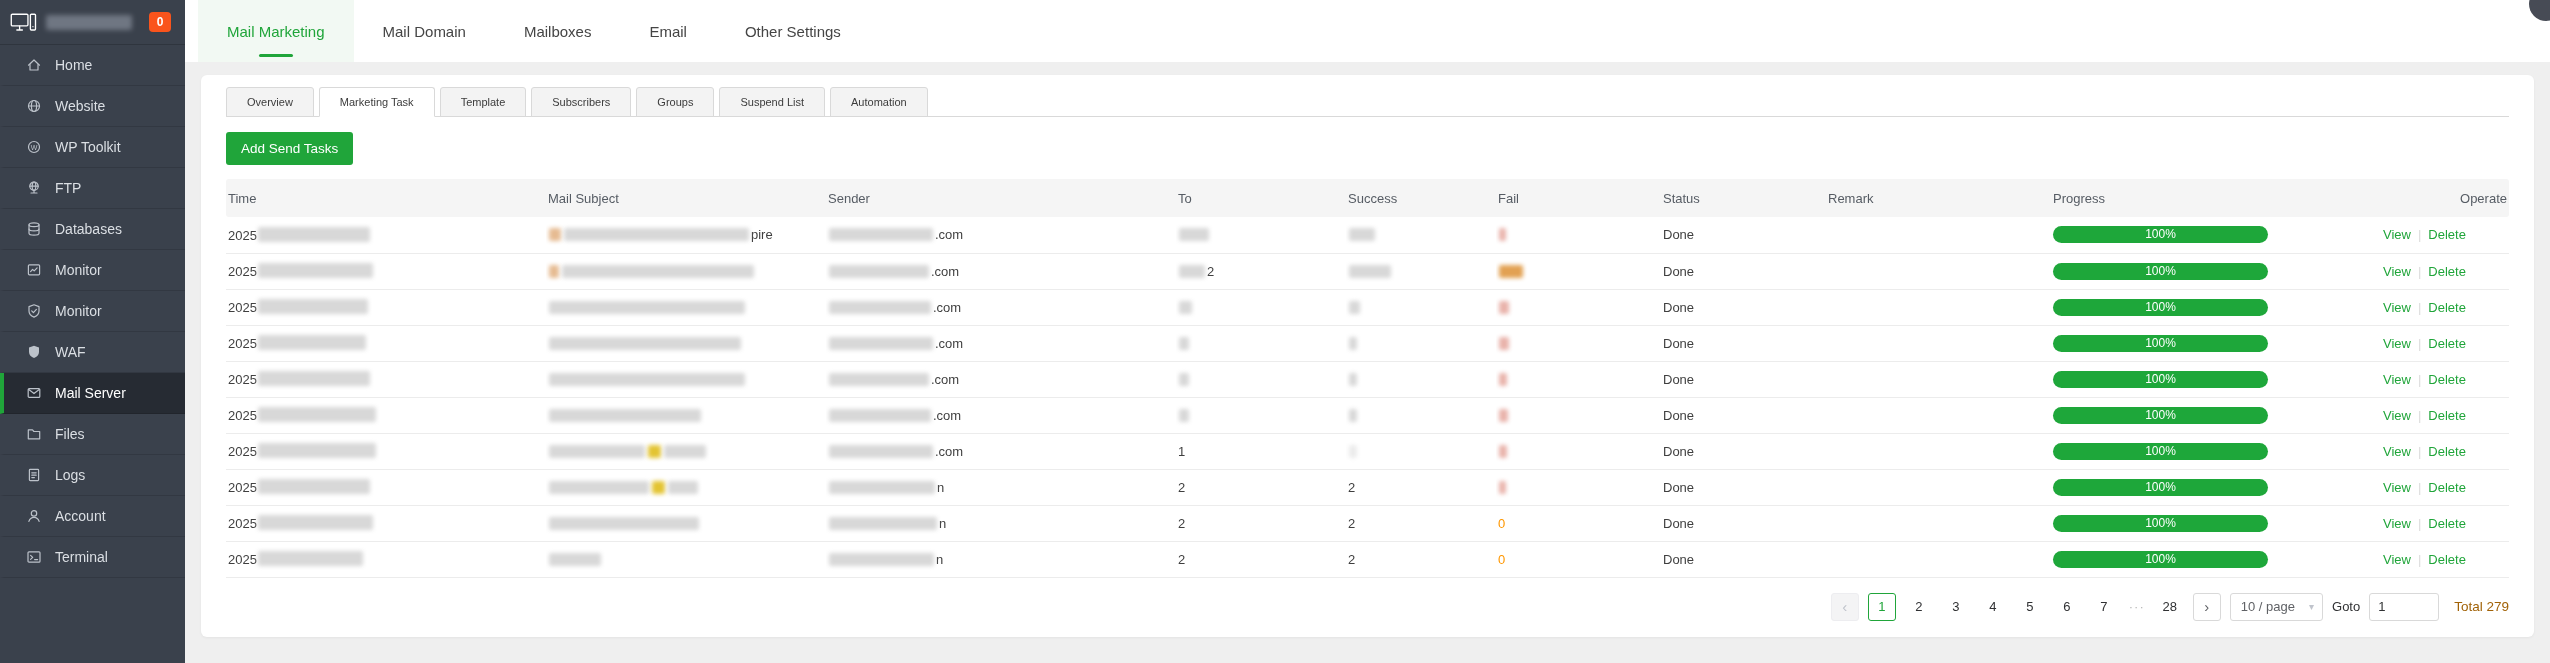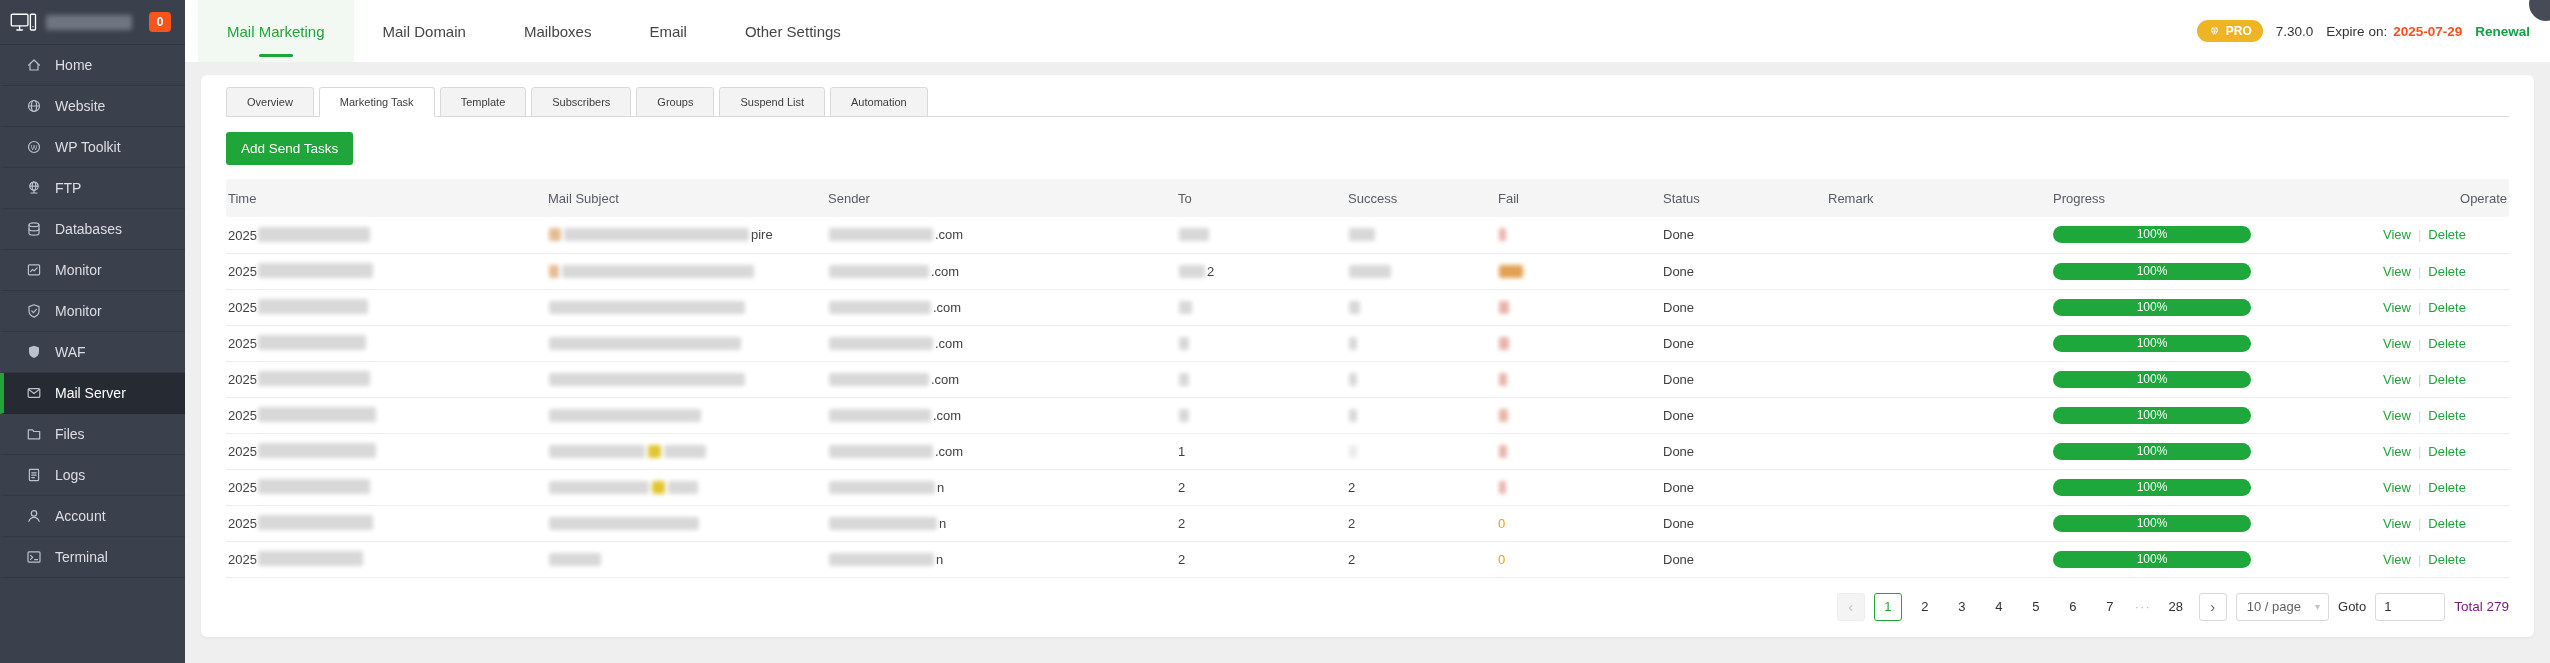--- a/index.html
+++ b/index.html
@@ -66,42 +66,42 @@
   thead th:last-child{border-radius:0 3px 3px 0;text-align:right;padding-right:2px}
   tbody td{height:36px;border-bottom:1px solid #ececec;color:#3f3f3f;padding:0 6px 0 2px;
            white-space:nowrap;overflow:hidden}
   td.cell-operate{text-align:left;padding-right:2px}
   .rb{display:inline-block;height:13px;border-radius:2px;filter:blur(2px);
       vertical-align:-2px;margin:0 2px 0 1px}
   .cell-time .rb{height:15px}
   .rb-g{background:#d8d8d8}.rb-lg{background:#ebebeb}.rb-r{background:#e9b3ab}
   .rb-o{background:#e2a153}.rb-y{background:#e3c433}.rb-p{background:#e6bb92}
   .c-orange{color:#ff9700}
-  .progress-pill{width:198px;height:17px;background:#1ea73a;border-radius:9px;color:#fff;
+  .progress-pill{width:215px;height:17px;background:#1ea73a;border-radius:9px;color:#fff;
                  font-size:12px;line-height:17px;text-align:center}
   .op-link{color:#20a53a;cursor:pointer}
   .op-sep{color:#dcdcdc;margin:0 7px}
 
   
   .pagination{display:flex;align-items:center;justify-content:flex-end;gap:9px;
               padding:15px 0;font-size:13px;color:#303133}
   .pg-btn{width:28px;height:28px;border-radius:3px;display:flex;align-items:center;justify-content:center;
           font-size:15px;cursor:pointer;border:1px solid transparent;background:#fff;font-family:inherit;padding:0}
   .pg-prev{background:#f4f4f5;color:#c0c4cc;border-color:#ededf0}
   .pg-next{border-color:#d9d9d9;color:#606266}
   .pg-num{min-width:28px;height:28px;border:1px solid transparent;background:transparent;font-size:13px;
           color:#303133;cursor:pointer;font-family:inherit;border-radius:3px;padding:0 4px}
   .pg-num.active{border-color:#20a53a;color:#20a53a;background:#fff}
   .pg-dots{color:#b8b8b8;letter-spacing:1px;padding:0 2px}
   .pg-size{height:28px;border:1px solid #d9d9d9;border-radius:3px;display:flex;align-items:center;
            gap:14px;padding:0 8px 0 10px;color:#606266;cursor:pointer;background:#fff}
   .pg-size .chev{color:#c0c4cc;font-size:10px}
   .pg-input{width:70px;height:28px;border:1px solid #d9d9d9;border-radius:3px;padding:0 8px;
             font-size:13px;color:#303133;font-family:inherit}
-  .pg-total{margin-left:0;color:#701a75;font-size:13.5px}
+  .pg-total{margin-left:6px;color:#a16207;font-size:13.5px}
 
   .float-corner{position:absolute;top:-13px;right:-13px;width:34px;height:34px;border-radius:50%;
                 background:#474b55;z-index:10;cursor:pointer}
 </style>
 </head>
 <body>
 
 <div class="sidebar">
   <div class="logo-row">
     <span class="icon">
@@ -238,37 +238,20 @@
 </div>
 
 <header class="topbar">
   <nav class="topnav" id="topnav">
       <div class="tnav-tab active">Mail Marketing</div>
       <div class="tnav-tab">Mail Domain</div>
       <div class="tnav-tab">Mailboxes</div>
       <div class="tnav-tab">Email</div>
       <div class="tnav-tab">Other Settings</div>
     </nav>
-  <div class="topbar-right">
-    <span class="pro-pill">
-      <span class="icon">
-        <svg viewBox="0 0 16 16">
-            <path fill="currentColor" stroke="none" d="M3 6.2 5.4 3h5.2L13 6.2 8 13.4z"></path>
-            <path d="M3 6.2h10M8 13.2 5.8 6.2 8 3.2l2.2 3-2.2 7" stroke="#d89b12" stroke-width="0.8"></path>
-          </svg>
-      </span>
-      <span>PRO</span>
-    </span>
-    <span>7.30.0</span>
-    <span class="expire-group">
-      <span>Expire on:</span>
-      <span class="expire-date">2025-07-29</span>
-    </span>
-    <span class="renewal">Renewal</span>
-  </div>
 </header>
 
 <main class="content">
   <div class="card">
     <div class="subtabs" id="subtabs">
         <div class="subtab">Overview</div>
         <div class="subtab active">Marketing Task</div>
         <div class="subtab">Template</div>
         <div class="subtab">Subscribers</div>
         <div class="subtab">Groups</div>

